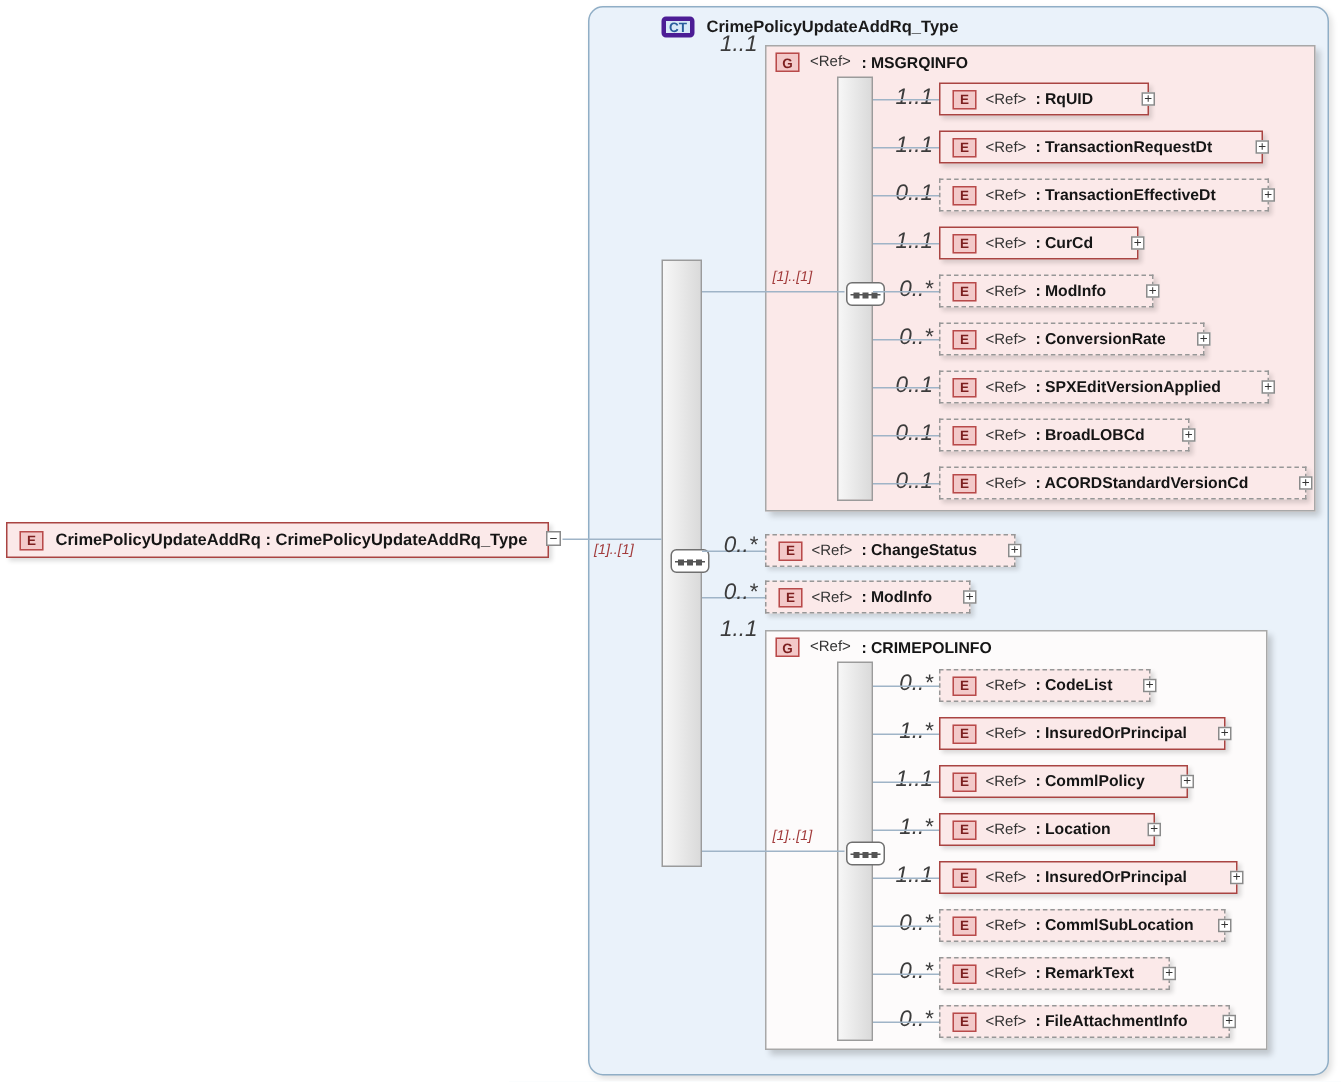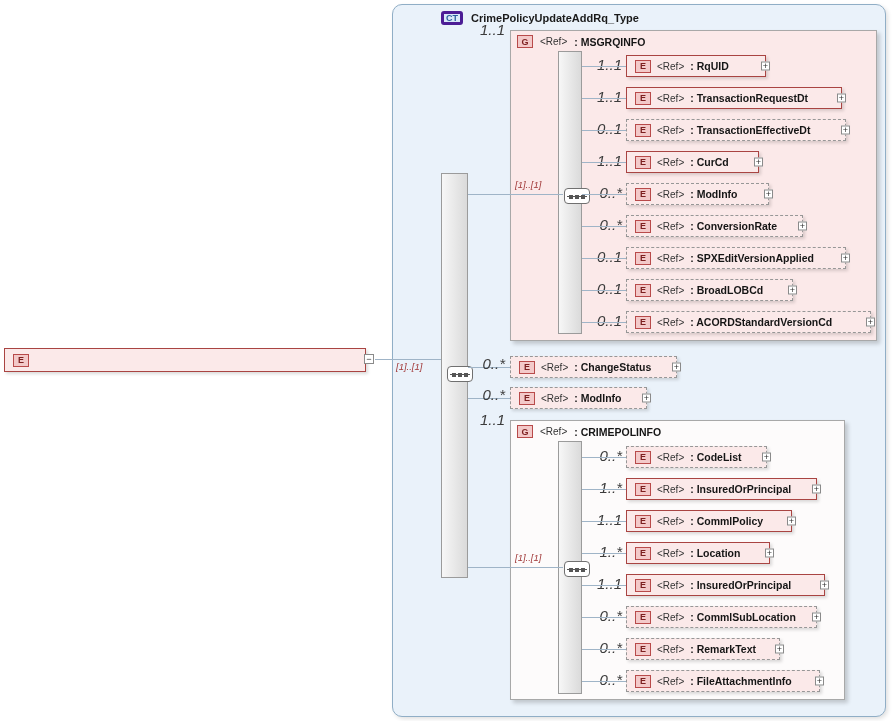--- a/index.html
+++ b/index.html
@@ -305,16 +305,17 @@
     <span class="badge-e">E</span>
     <span class="ref">&lt;Ref&gt;</span>
     <span class="ename">: ModInfo</span>
     <span class="plusbox">+</span>
   </div>
 
   <div class="hline" style="left:375px;top:359px;width:66px;"></div>
   <div class="seqcard" style="left:396px;top:361px;width:44px;">[1]..[1]</div>
   <div class="root-el">
     <span class="badge-e">E</span>
+    <span class="root-label">CrimePolicyUpdateAddRq : CrimePolicyUpdateAddRq_Type</span>
   </div>
   <div class="root-handle">−</div>
 
 </div>
 
 </body></html>

